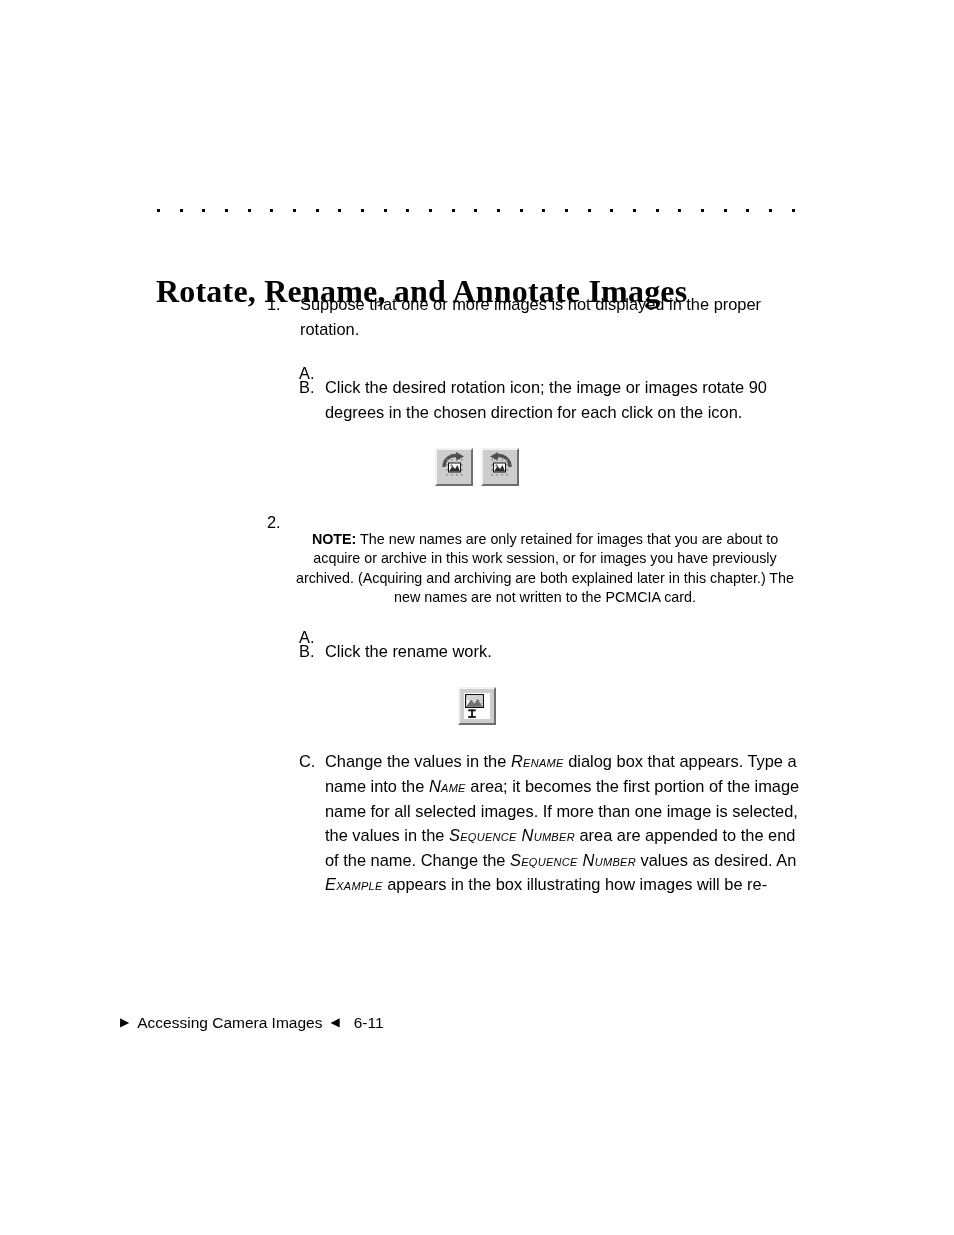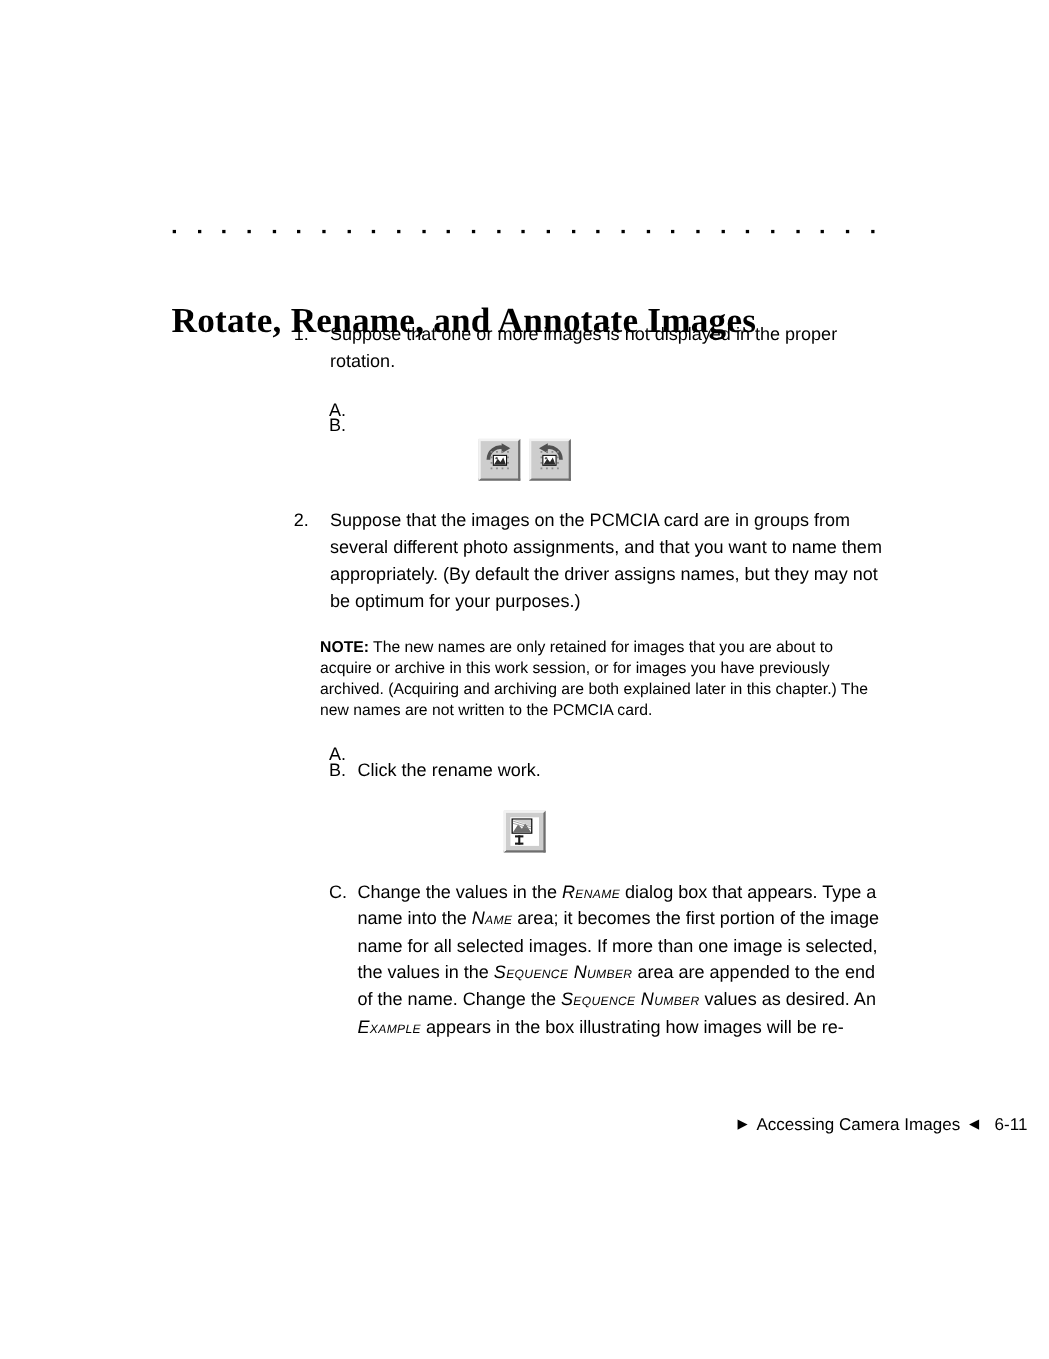--- a/index.html
+++ b/index.html
@@ -90,20 +90,21 @@
     line-height: 24.6px;
   }
 
   
   .note-block {
     position: relative;
     padding-left: 291px;
     padding-right: 155px;
     font-size: 14.3px;
     line-height: 19.1px;
+    text-align: center;
   }
   .note-block .note-label {
     font-weight: bold;
   }
 
   .sc {
     font-variant: small-caps;
     letter-spacing: 0.3px;
     font-style: italic;
   }
@@ -134,21 +135,21 @@
     position: relative;
   }
   .tool-btn svg { display: block; }
 
   
   .footer {
     position: absolute;
     left: 0;
     top: 1014px;
     width: 934px;
-    text-align: right;
+    text-align: left;
     font-size: 15.5px;
     padding-right: 12px;
   }
   .footer .inner {
     display: inline-block;
     margin-left: 120px;
     white-space: nowrap;
   }
   .footer .tri {
     font-size: 12px;
@@ -206,20 +207,21 @@
   <div class="spacer-20"></div>
 
   <div class="let-item">
     <span class="marker">A.</span>
   </div>
 
   <div class="spacer-14"></div>
 
   <div class="let-item">
     <span class="marker">B.</span>
+    <span>Click the desired rotation icon; the image or images rotate 90 degrees in the chosen direction for each click on the icon.</span>
   </div>
 
   <div class="spacer-24"></div>
 
   <div class="icon-row rotate-row">
     <div class="tool-btn">
       <svg width="34" height="34" viewBox="0 0 34 34">
 
         <path d="M7 17 C7 9, 14 4, 21 6" stroke="#505050" stroke-width="3.4" fill="none"></path>
         <polygon points="19,2 27,6.5 19,11" fill="#505050"></polygon>
@@ -269,21 +271,20 @@
         <path d="M11 21.5 L14.5 16 L17 19 L19.5 15 L22 21.5 Z" fill="#2b2b2b"></path>
         <circle cx="13.5" cy="15.5" r="1.1" fill="#555555"></circle>
       </svg>
     </div>
   </div>
 
   <div class="spacer-24"></div>
 
   <div class="num-item">
     <span class="marker">2.</span>
-    <span>Suppose that the images on the PCMCIA card are in groups from several different photo assignments, and that you want to name them appropriately. (By default the driver assigns names, but they may not be optimum for your purposes.)</span>
   </div>
 
   <div class="spacer-20"></div>
 
   <div class="note-block">
     <span class="note-label">NOTE:</span><span> The new names are only retained for images that you are about to acquire or archive in this work session, or for images you have previously archived. (Acquiring and archiving are both explained later in this chapter.) The new names are not written to the PCMCIA card.</span>
   </div>
 
   <div class="spacer-18"></div>
 

